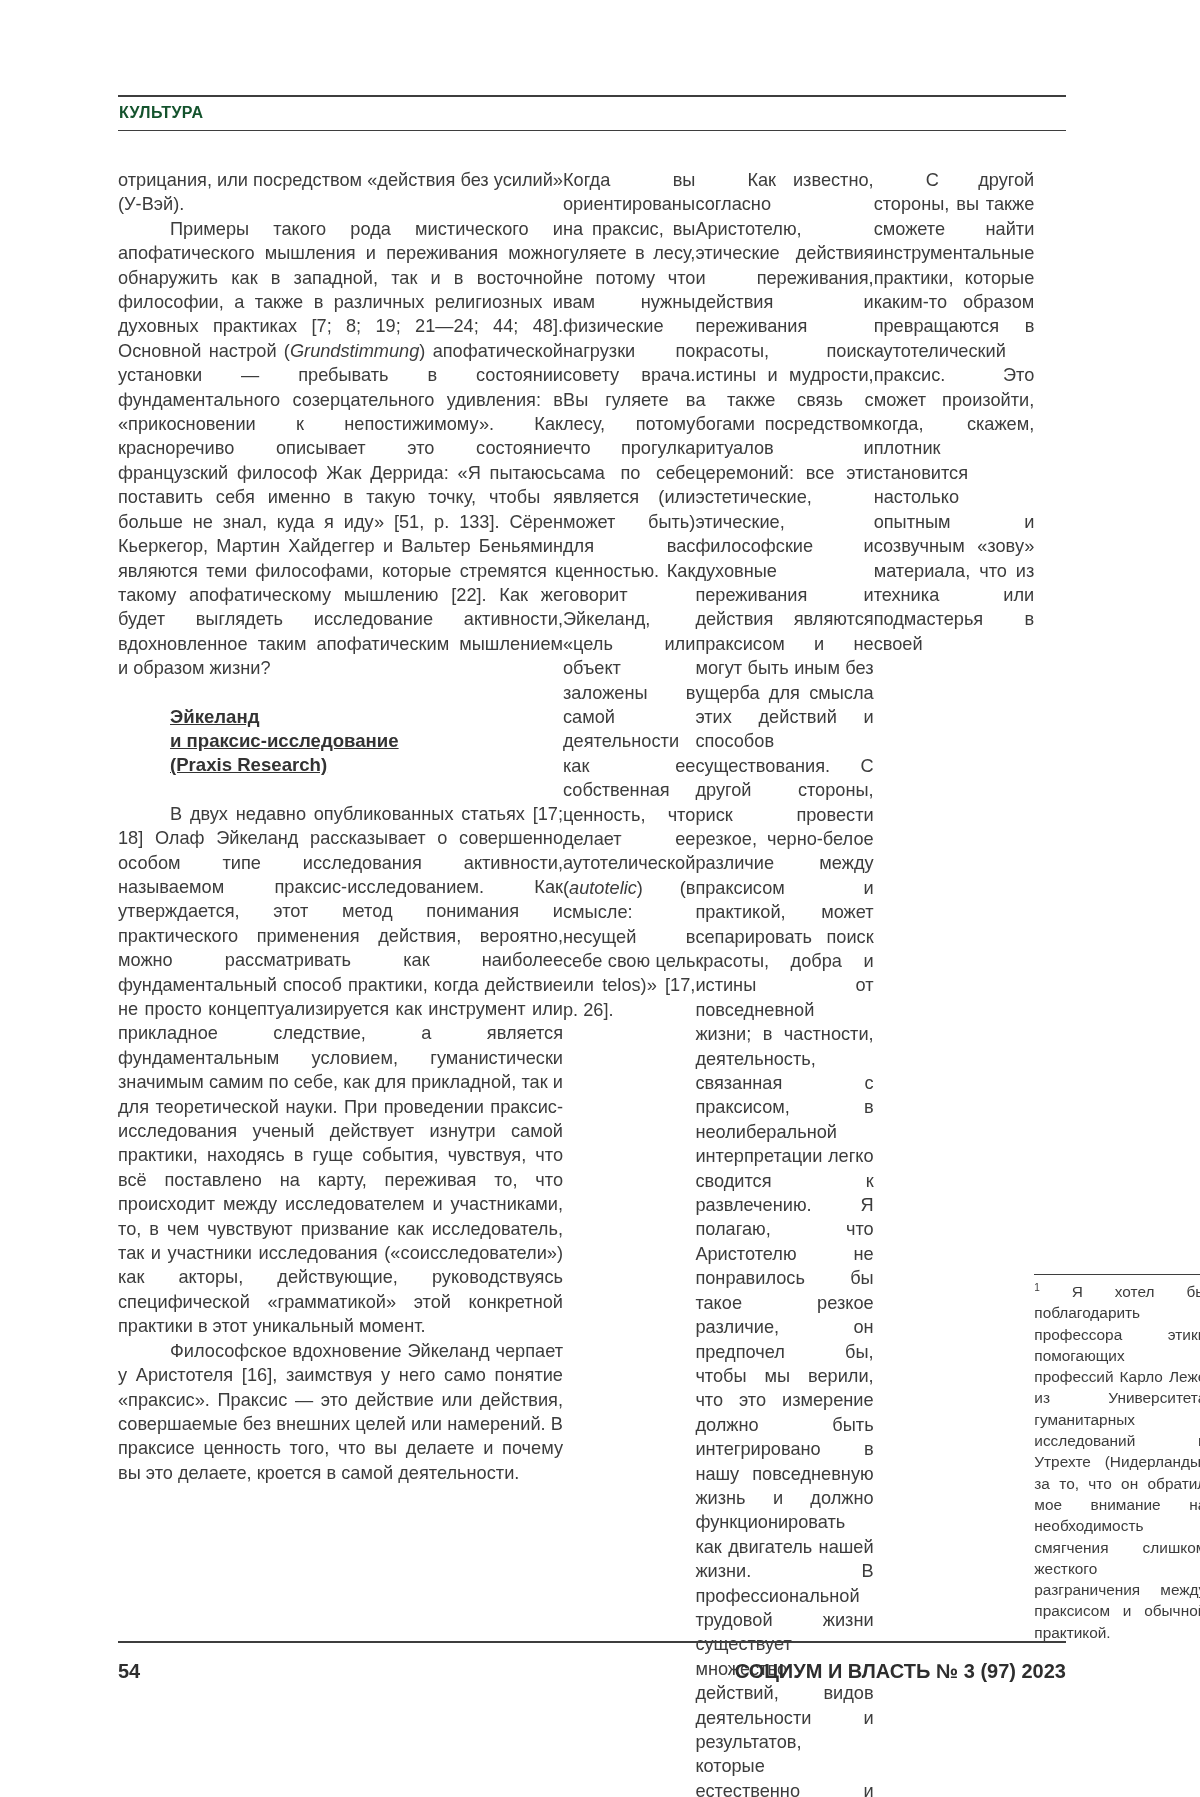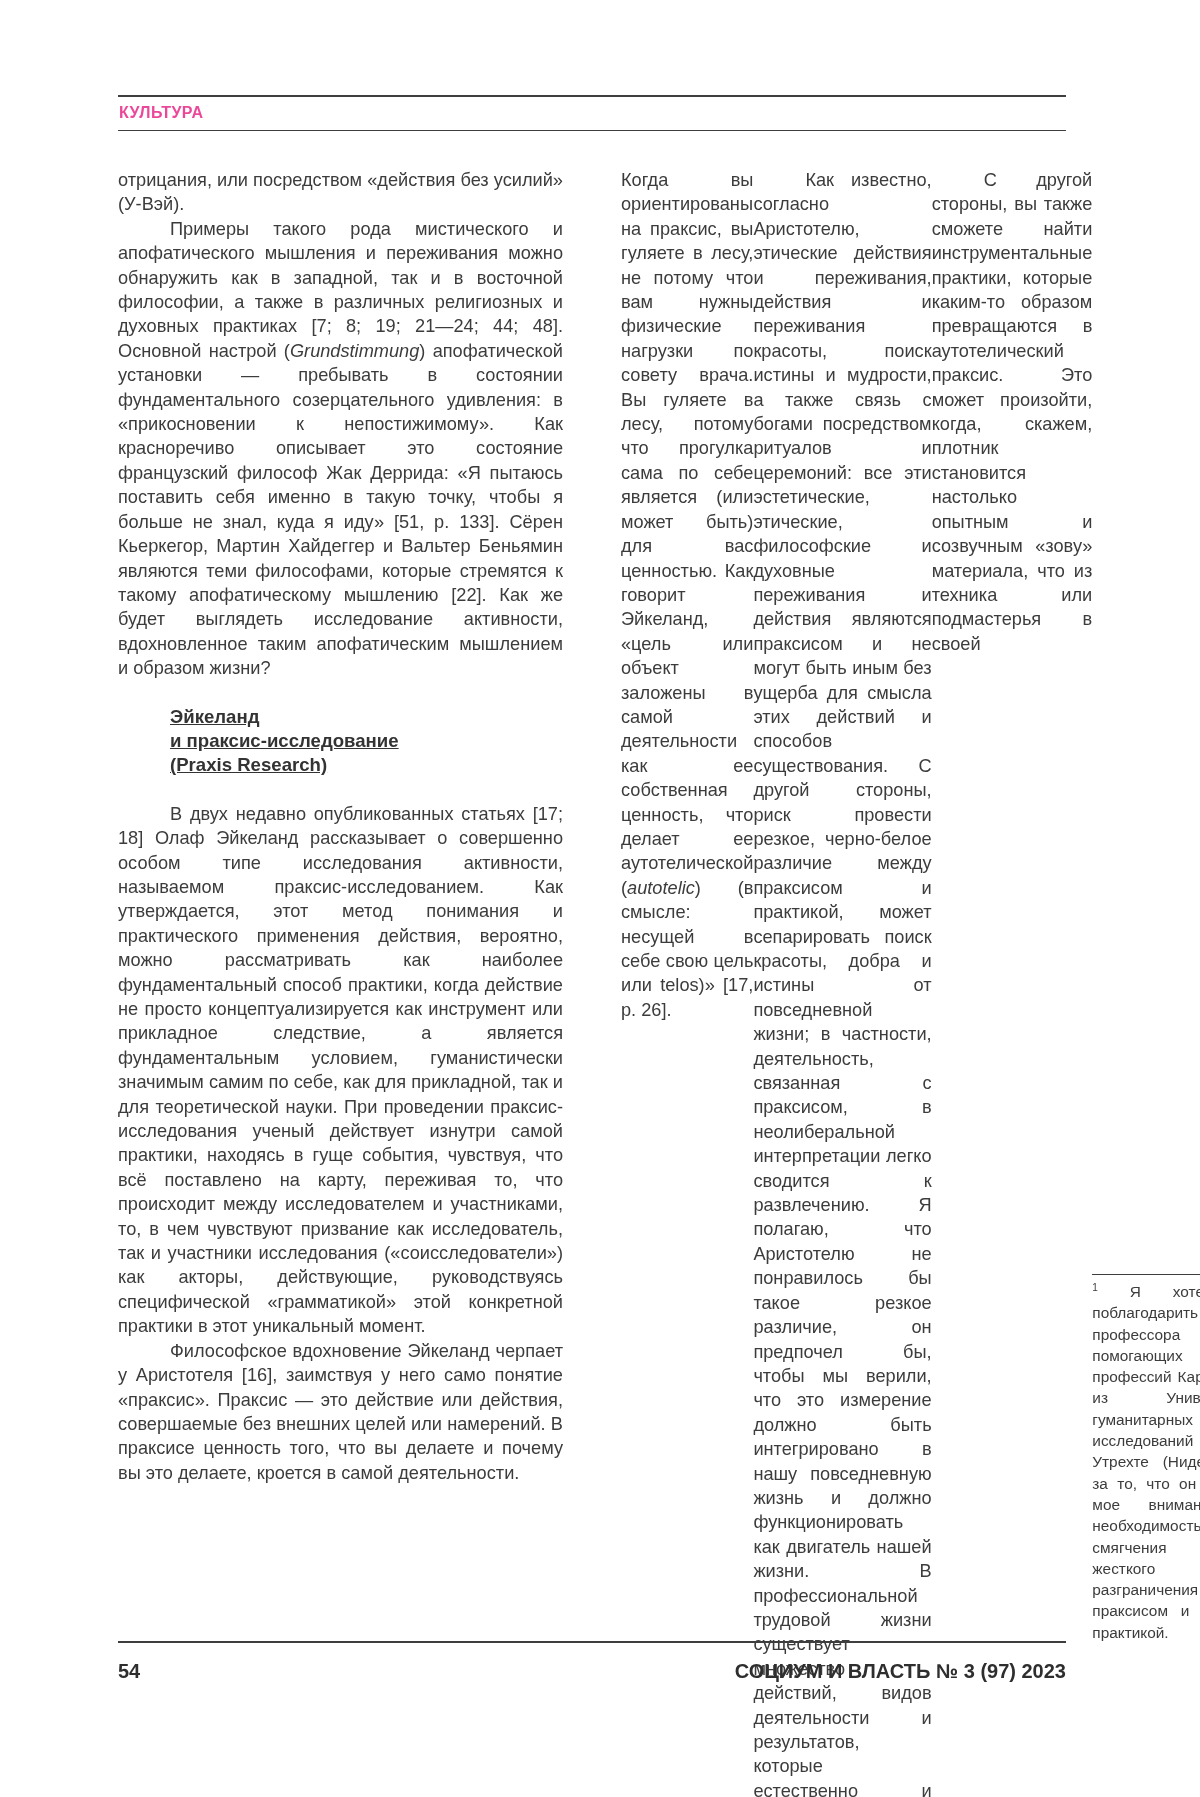--- a/index.html
+++ b/index.html
@@ -11,28 +11,28 @@
     background: #ffffff;
     font-family: "Liberation Sans", sans-serif;
     color: #3c3c3c;
     overflow: hidden;
   }
   
   .masthead { position: absolute; left: 118px; width: 948px; top: 95px; }
   .rule-top    { border-top: 2.5px solid #3e3e3e; }
   .section-label {
     font-weight: bold; font-size: 16px; letter-spacing: 0.4px;
-    color: #ec4899; padding: 7px 0 8px 1px;
+    color: #14532d; padding: 7px 0 8px 1px;
   }
   .rule-bottom { border-top: 1.8px solid #3e3e3e; }
 
   
   .columns {
     position: absolute; left: 118px; top: 168px; width: 948px;
-    display: flex; gap: 58px;
+    display: flex; 
     font-size: 18.2px; line-height: 24.4px; text-align: justify;
   }
   .col { width: 445px; }
   .col-right { display: flex; flex-direction: row; height: 1475px; }
   p { margin: 0; }
   p.indent { text-indent: 52px; }
   .i { font-style: italic; margin-top: 44px; }
   sup.fn-ref { font-size: 11px; line-height: 0; vertical-align: super; }
 
   .subheading {

